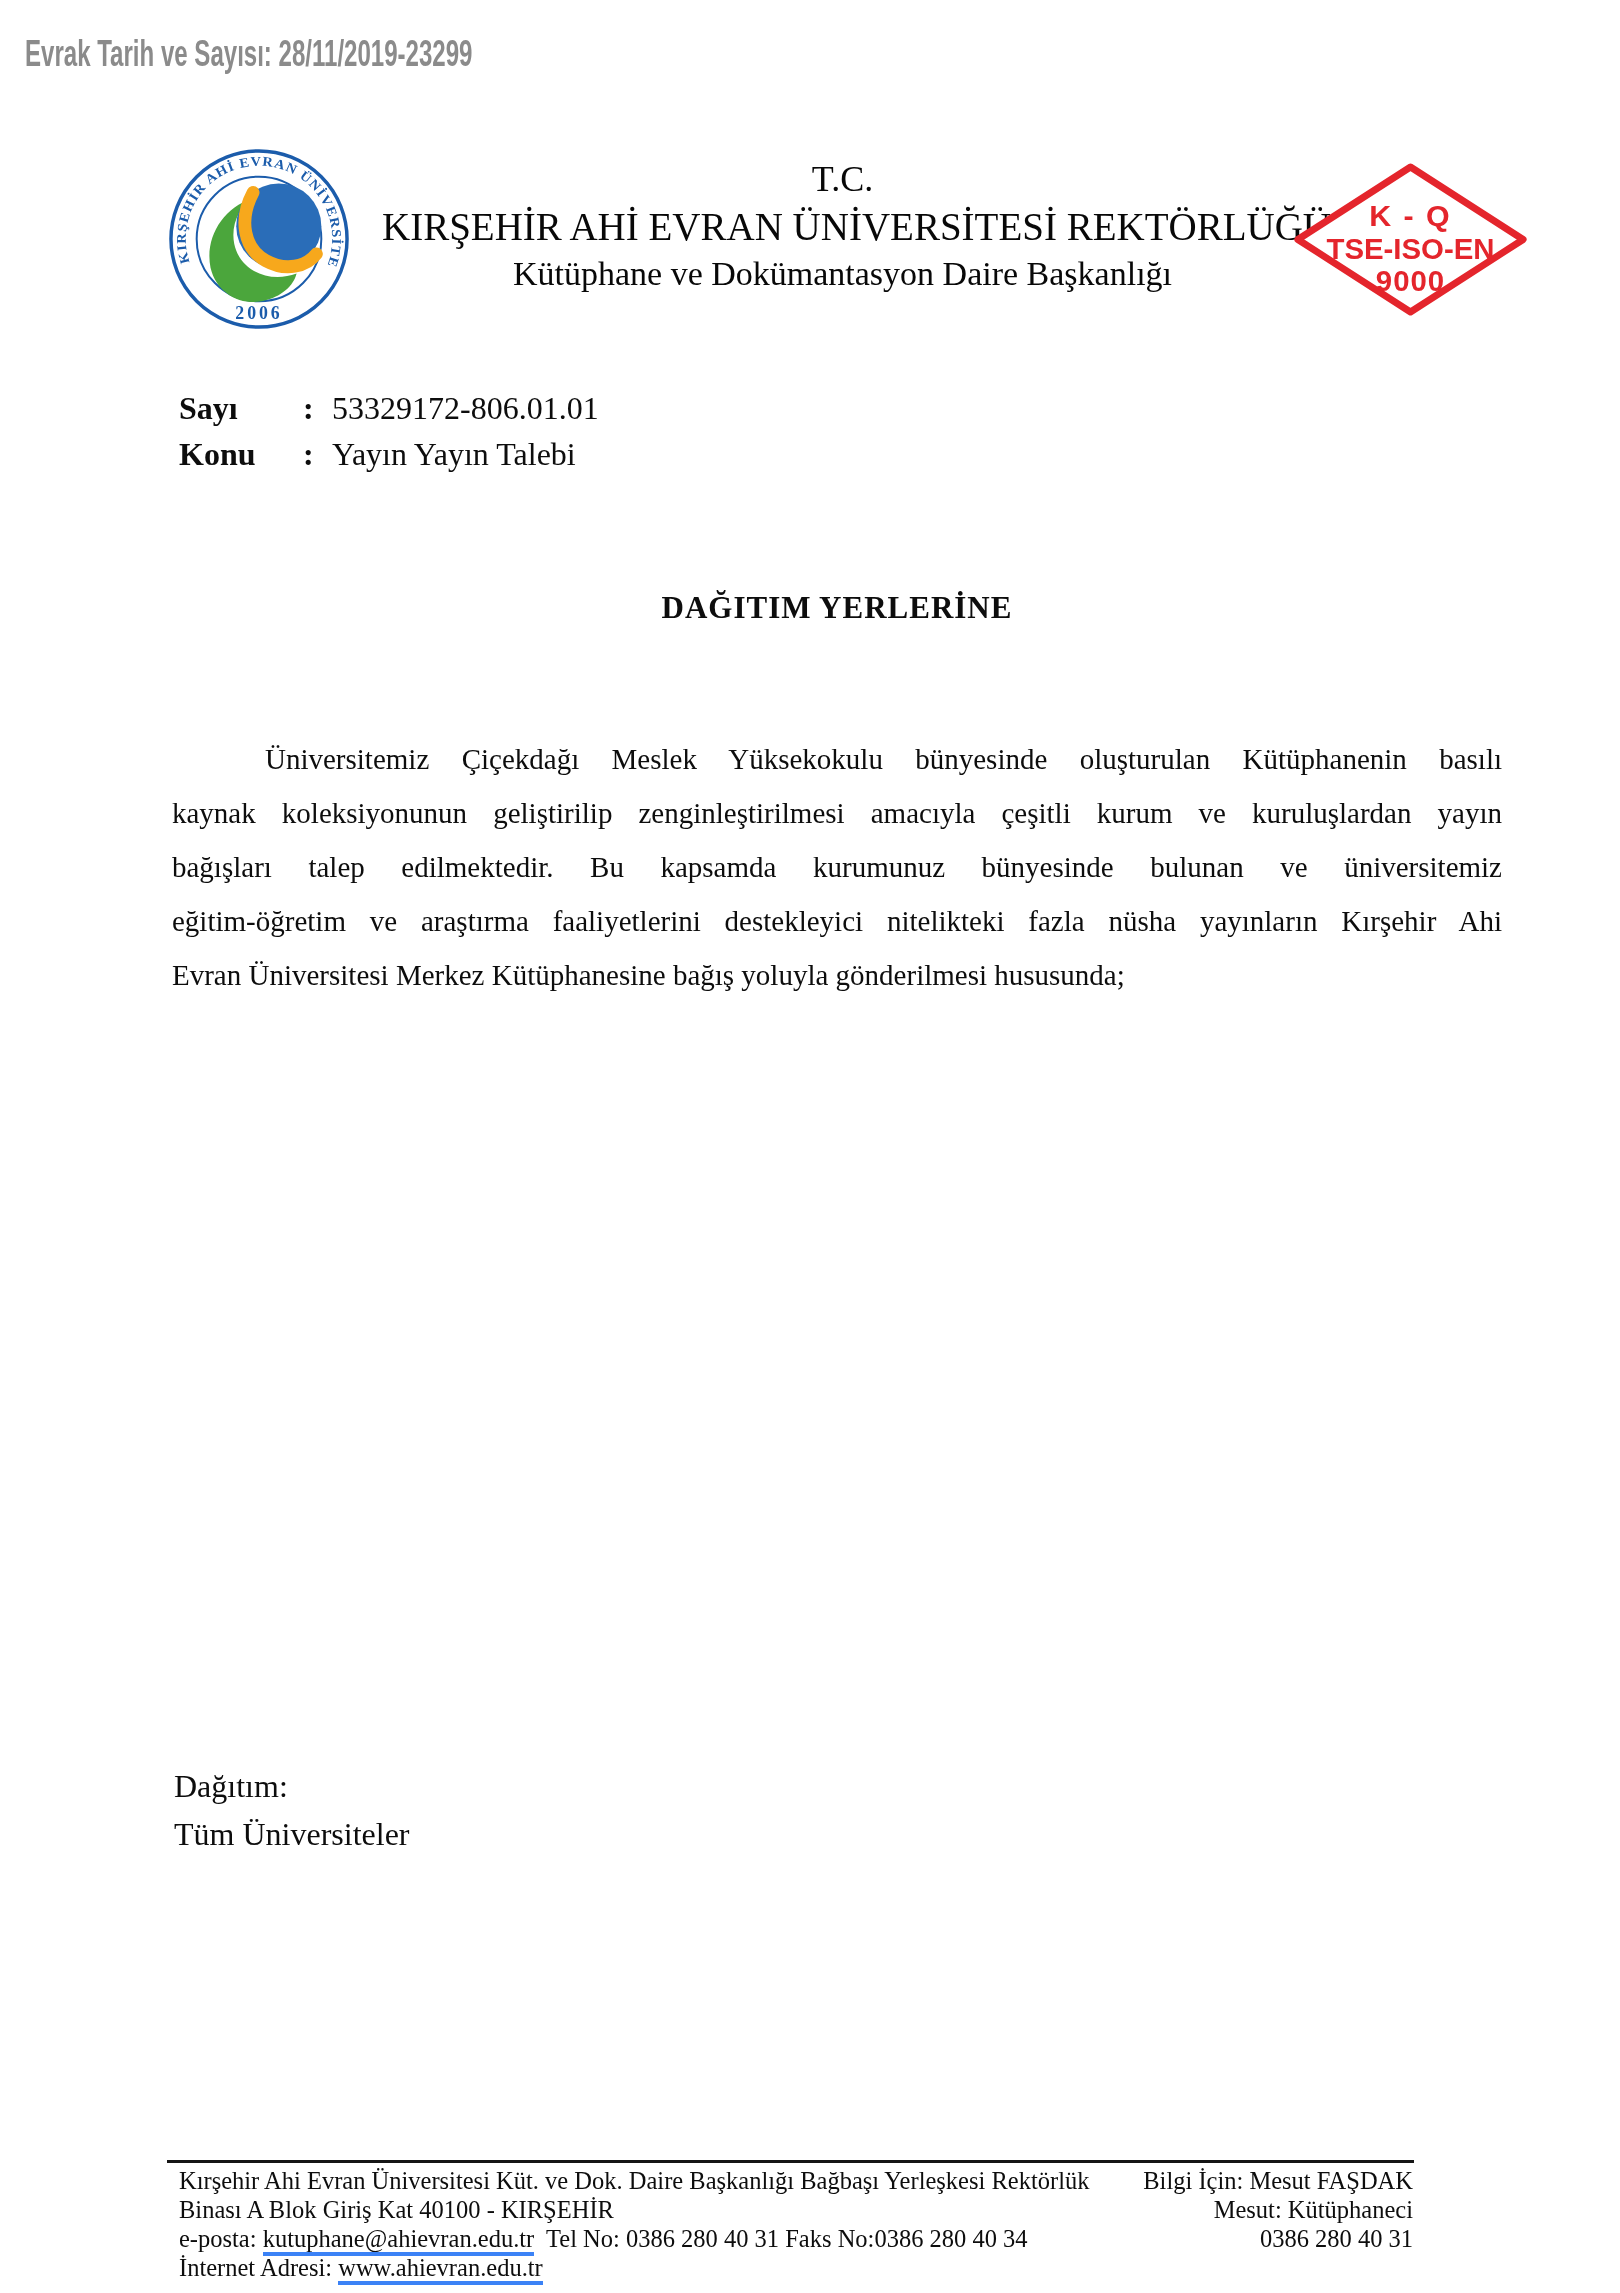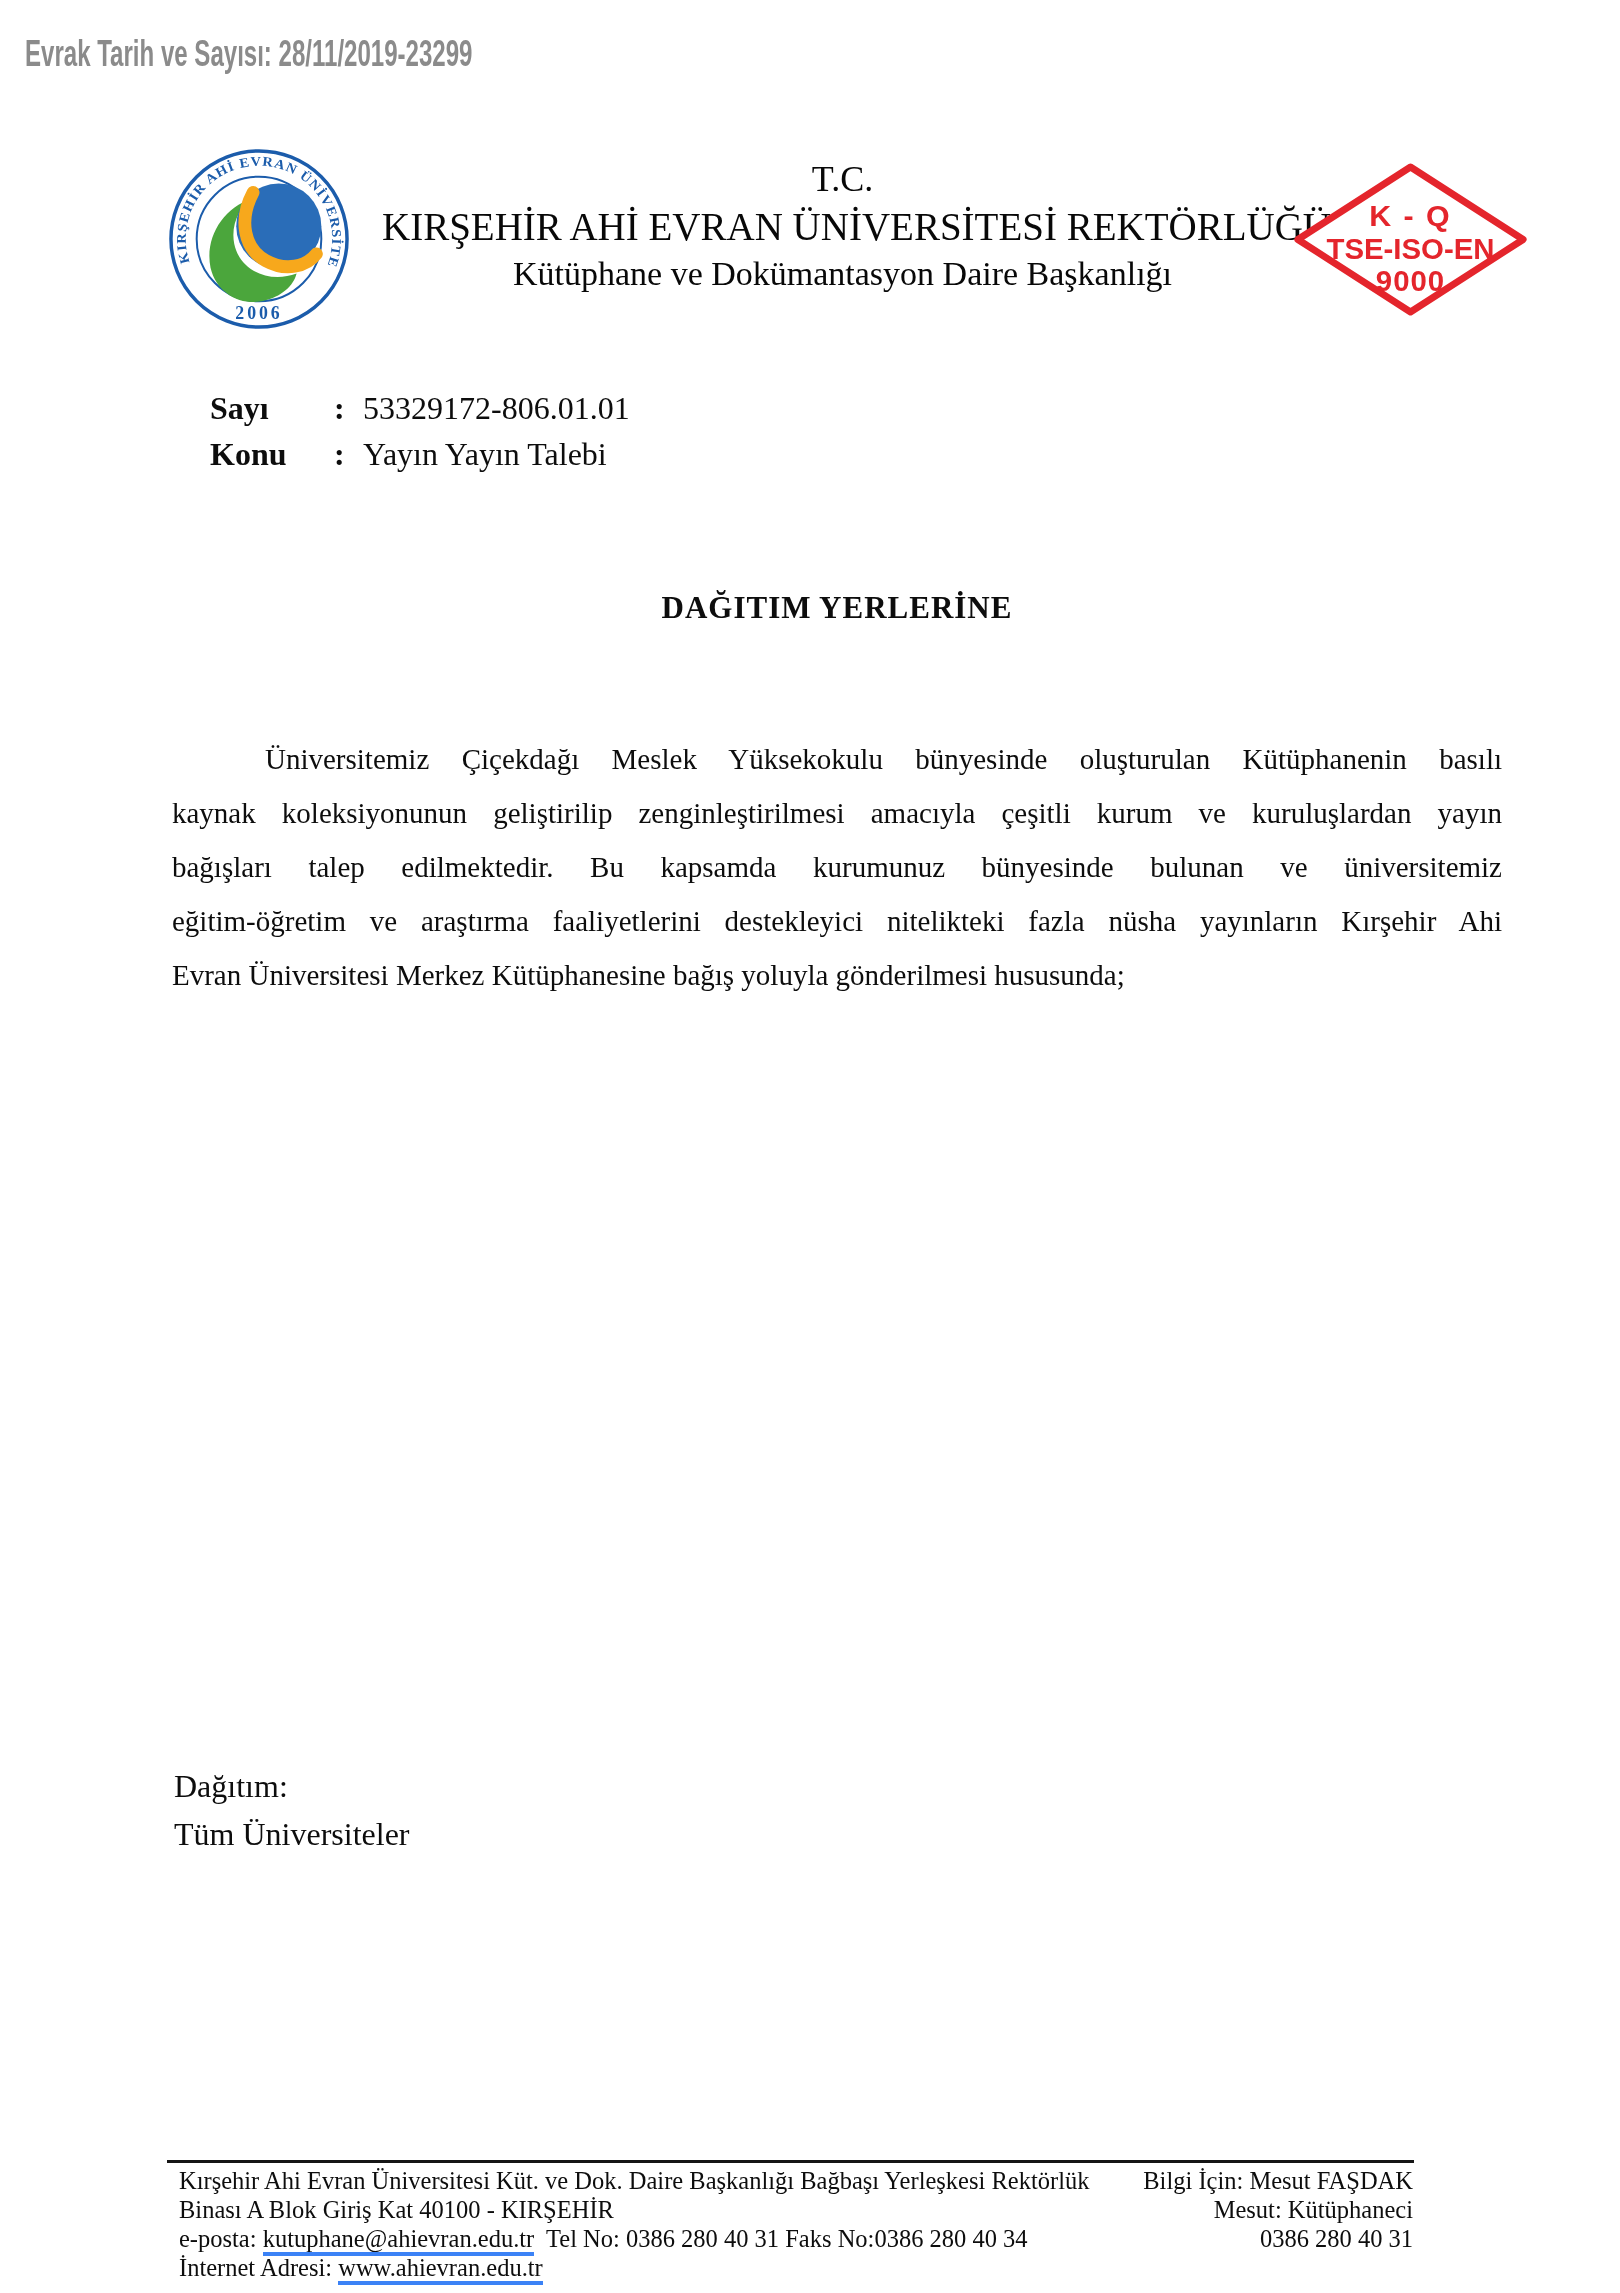--- a/index.html
+++ b/index.html
@@ -26,21 +26,21 @@
     text-align: center; font-weight: normal; color: #080808;
   }
   .header-tc   { font-size: 36px; line-height: 45px; }
   .header-inst { font-size: 39px; line-height: 49px; white-space: nowrap; }
   .header-dept { font-size: 34px; line-height: 45px; }
   .kq-badge { position: absolute; left: 1290px; top: 160px; width: 241px; height: 159px; }
 
   
   .meta { position: absolute; left: 179px; top: 390px; font-size: 32px; }
   .meta-row { display: flex; height: 46px; align-items: baseline; }
-  .meta-label { font-weight: bold; width: 124px; margin-left: 31px; }
+  .meta-label { font-weight: bold; width: 124px; }
   .meta-colon { font-weight: bold; width: 29px; }
   .meta-value { white-space: nowrap; }
 
   
   .recipient {
     position: absolute; left: 172px; top: 590px; width: 1330px;
     text-align: center; font-weight: bold; font-size: 31px; letter-spacing: 1px;
   }
 
   

